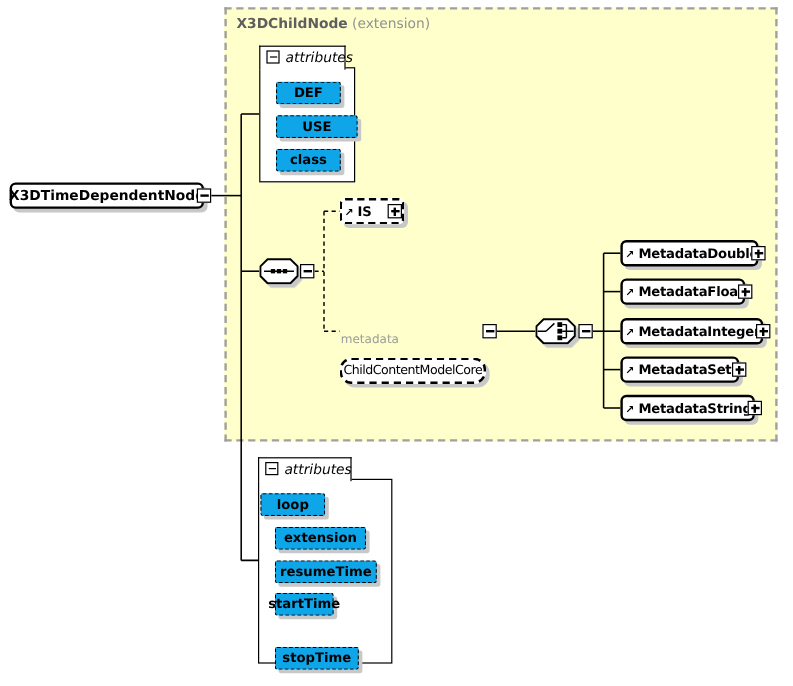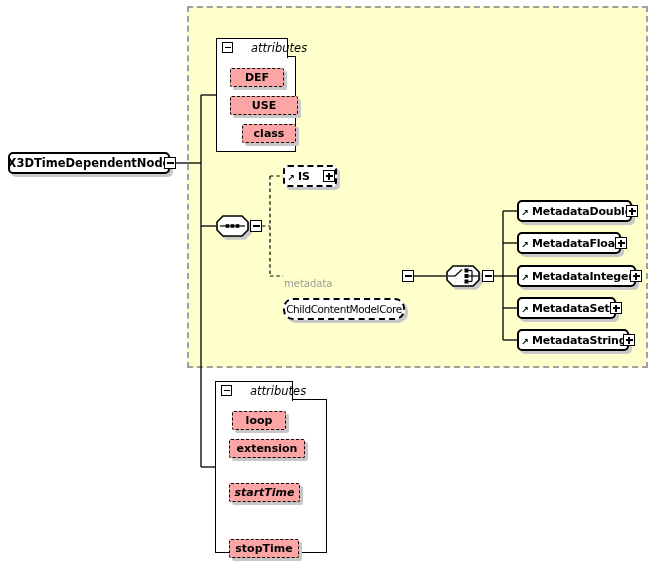--- a/index.html
+++ b/index.html
@@ -16,27 +16,27 @@
   .ebox{position:absolute;box-sizing:border-box;background:#fff;border:2px solid #000;
         border-radius:5px;box-shadow:3px 3px 0 #C8C8C8;display:flex;align-items:center;
         font-weight:bold;font-size:11px;color:#000;white-space:nowrap;}
   .ebox.center{justify-content:center;}
   .ebox.ref{padding-left:13px;letter-spacing:-0.2px;}
   .ebox.dashedbox{border:2px dashed #000;}
   .ebox.model{border:2px dashed #000;border-radius:10px;font-weight:normal;
               font-size:10.5px;letter-spacing:-0.4px;justify-content:center;padding-left:0;}
   .ref-arrow{position:absolute;left:2px;bottom:2px;font-size:9px;font-weight:bold;line-height:9px;}
   
-  .abox{position:absolute;box-sizing:border-box;background:#fca5a5;border:1.5px dashed #000;
+  .abox{position:absolute;box-sizing:border-box;background:#0ea5e9;border:1.5px dashed #000;
         border-radius:2px;box-shadow:3px 3px 0 #C8C8C8;display:flex;align-items:center;
         justify-content:center;font-weight:bold;font-size:11px;white-space:nowrap;}
   
   .grp-body{position:absolute;box-sizing:border-box;background:#fff;border:1.5px solid #000;z-index:1;}
   .grp-tab{position:absolute;box-sizing:border-box;background:#fff;border:1.5px solid #000;
-           border-bottom:none;z-index:2;display:flex;align-items:center;gap:18px;padding:0 7px 2px 5px;
+           border-bottom:none;z-index:2;display:flex;align-items:center;gap:5px;padding:0 7px 2px 5px;
            font-style:italic;font-size:11.5px;white-space:nowrap;}
   .abox,.ebox{z-index:3;}
   
   .pm{position:absolute;box-sizing:border-box;width:12px;height:12px;background:#fff;
       border:1.5px solid #000;z-index:4;}
   .pm::before{content:"";position:absolute;left:1.5px;right:1.5px;top:50%;margin-top:-0.75px;
       height:1.5px;background:#000;}
   .pm.plus::after{content:"";position:absolute;top:1.5px;bottom:1.5px;left:50%;margin-left:-0.75px;
       width:1.5px;background:#000;}
   .hdr-pm{position:relative;box-sizing:border-box;width:11px;height:11px;background:#fff;
@@ -47,20 +47,25 @@
   .oct{position:absolute;z-index:3;}
   .oct svg{display:block;filter:drop-shadow(3px 3px 0 #C8C8C8);}
   .anno{position:absolute;font-size:10px;color:#9B9B9B;white-space:nowrap;z-index:3;}
 </style>
 </head>
 <body>
 
 <div id="stage">
 
   <div class="ext" style="left:187px;top:6px;width:461px;height:362px;"></div>
+  <div class="ext-title" style="left:197px;top:12px;">
+    <b>X3DChildNode</b>
+    <span> </span>
+    <span>(extension)</span>
+  </div>
 
   <svg class="wires" width="661" height="572">
     <g stroke="#000" stroke-width="1.3" fill="none">
       <path d="M176 163 H201"></path>
       <path d="M201 95 V467"></path>
       <path d="M201 95 H216"></path>
       <path d="M201 226 H216"></path>
       <path d="M201 467 H215"></path>
       <path d="M414 276 H446"></path>
       <path d="M494 276 H517"></path>
@@ -87,21 +92,21 @@
   <div class="grp-tab" style="left:216px;top:38px;width:72px;height:20px;">
     <span class="hdr-pm"></span>
     <span>attributes</span>
   </div>
   <div class="abox" style="left:230px;top:68px;width:54px;height:19px;">
     <span>DEF</span>
   </div>
   <div class="abox" style="left:230px;top:96px;width:68px;height:19px;">
     <span>USE</span>
   </div>
-  <div class="abox" style="left:242px;top:124px;width:54px;height:19px;">
+  <div class="abox" style="left:230px;top:124px;width:54px;height:19px;">
     <span>class</span>
   </div>
 
   <div class="oct" style="left:216px;top:215px;">
     <svg width="33" height="22">
       <polygon points="7,1 26,1 32,7 32,15 26,21 7,21 1,15 1,7" fill="#fff" stroke="#000" stroke-width="1.6"></polygon>
       <line x1="4" y1="11" x2="29" y2="11" stroke="#000" stroke-width="1.2"></line>
       <rect x="9.7" y="9.2" width="3.6" height="3.6" fill="#000"></rect>
       <rect x="14.7" y="9.2" width="3.6" height="3.6" fill="#000"></rect>
       <rect x="19.7" y="9.2" width="3.6" height="3.6" fill="#000"></rect>
@@ -168,26 +173,29 @@
     <span class="ref-arrow">↗</span>
     <span>MetadataString</span>
   </div>
   <div class="pm plus" style="left:623px;top:334px;"></div>
 
   <div class="grp-body" style="left:215px;top:399px;width:112px;height:154px;"></div>
   <div class="grp-tab" style="left:215px;top:381px;width:78px;height:20px;">
     <span class="hdr-pm"></span>
     <span>attributes</span>
   </div>
-  <div class="abox" style="left:232px;top:411px;width:54px;height:19px;">
+  <div class="abox" style="left:217px;top:411px;width:54px;height:19px;">
     <span>loop</span>
   </div>
   <div class="abox" style="left:229px;top:439px;width:76px;height:19px;">
     <span>extension</span>
   </div>
-  <div class="abox" style="left:229px;top:483px;width:71px;height:19px;font-style:italic;">
+  <div class="abox" style="left:229px;top:467px;width:85px;height:19px;">
+    <span>resumeTime</span>
+  </div>
+  <div class="abox" style="left:229px;top:494px;width:49px;height:19px;">
     <span>startTime</span>
   </div>
   <div class="abox" style="left:229px;top:523px;width:70px;height:19px;margin-top:16px;">
     <span>stopTime</span>
   </div>
 
 </div>
 
 </body></html>

